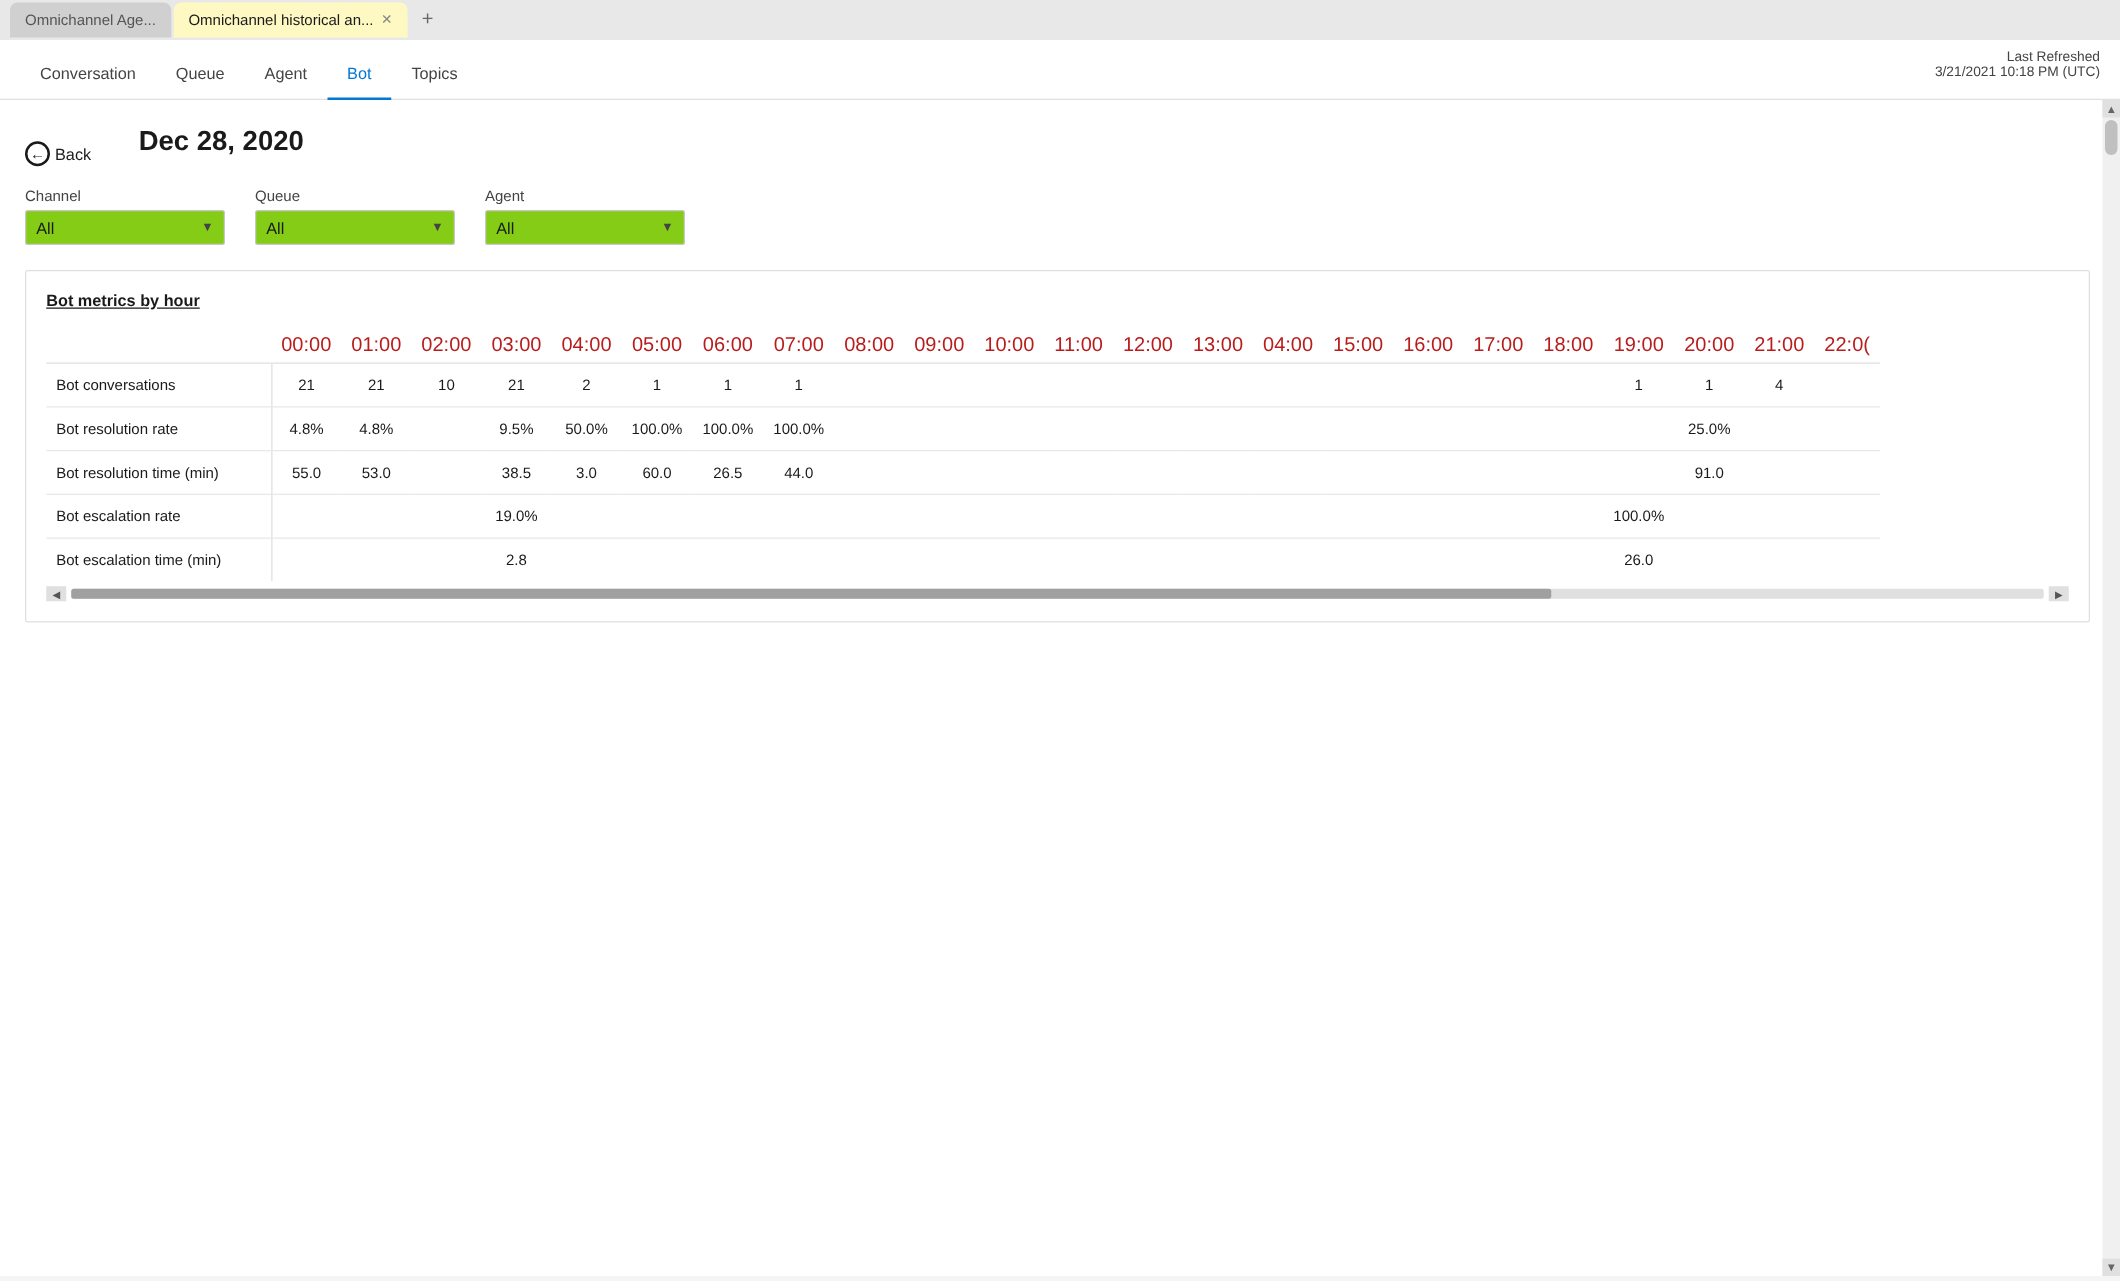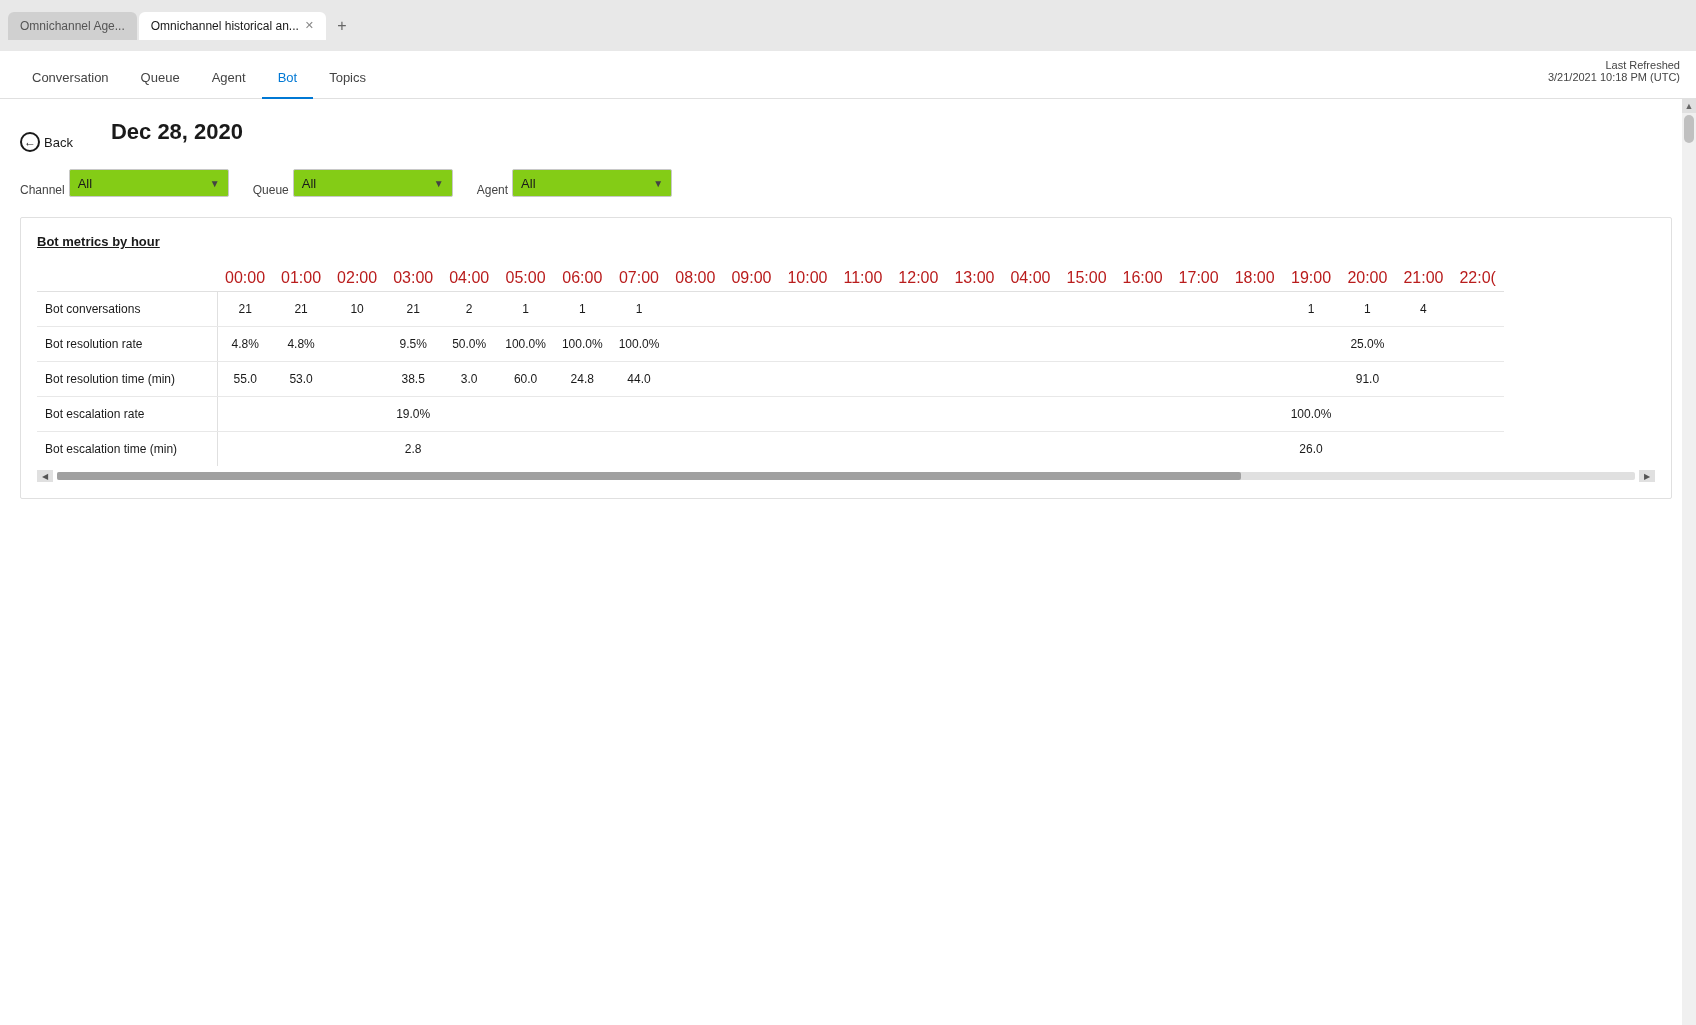--- a/index.html
+++ b/index.html
@@ -3,40 +3,40 @@
   <meta charset="utf-8">
   <style>
     * { box-sizing: border-box; margin: 0; padding: 0; }
     body { font-family: 'Segoe UI', sans-serif; font-size: 13px; background: #f5f5f5; color: #1a1a1a; }
 
     
     .browser-tabs {
       display: flex;
       align-items: center;
       background: #e8e8e8;
-      height: 51px;
+      height: 32px;
       padding: 0 8px;
       gap: 2px;
     }
     .browser-tab {
       display: flex;
       align-items: center;
       gap: 6px;
       padding: 0 12px;
       height: 28px;
       border-radius: 6px 6px 0 0;
       font-size: 12px;
       cursor: pointer;
     }
     .browser-tab.inactive {
       background: #d0d0d0;
       color: #555;
     }
     .browser-tab.active {
-      background: #ffffff;
+      background: #fef9c3;
       color: #1a1a1a;
       font-weight: 500;
     }
     .tab-close {
       font-size: 11px;
       color: #888;
       cursor: pointer;
       line-height: 1;
     }
     .tab-new {
@@ -147,23 +147,22 @@
 
     
     .filters-row {
       display: flex;
       gap: 24px;
       margin-bottom: 20px;
       align-items: flex-end;
     }
     .filter-group {
       display: flex;
-      flex-direction: row;
+      flex-direction: column;
       gap: 4px;
-      align-items: flex-end;
     }
     .filter-label {
       font-size: 12px;
       color: #444;
       font-weight: 400;
     }
     .filter-select {
       width: 160px;
       height: 28px;
       border: 1px solid #c8c8c8;
@@ -435,21 +434,21 @@
                 <td></td>
               </tr>
               <tr>
                 <td class="row-header">Bot resolution time (min)</td>
                 <td>55.0</td>
                 <td>53.0</td>
                 <td></td>
                 <td>38.5</td>
                 <td>3.0</td>
                 <td>60.0</td>
-                <td>24.8</td>
+                <td>26.5</td>
                 <td>44.0</td>
                 <td></td>
                 <td></td>
                 <td></td>
                 <td></td>
                 <td></td>
                 <td></td>
                 <td></td>
                 <td></td>
                 <td></td>

